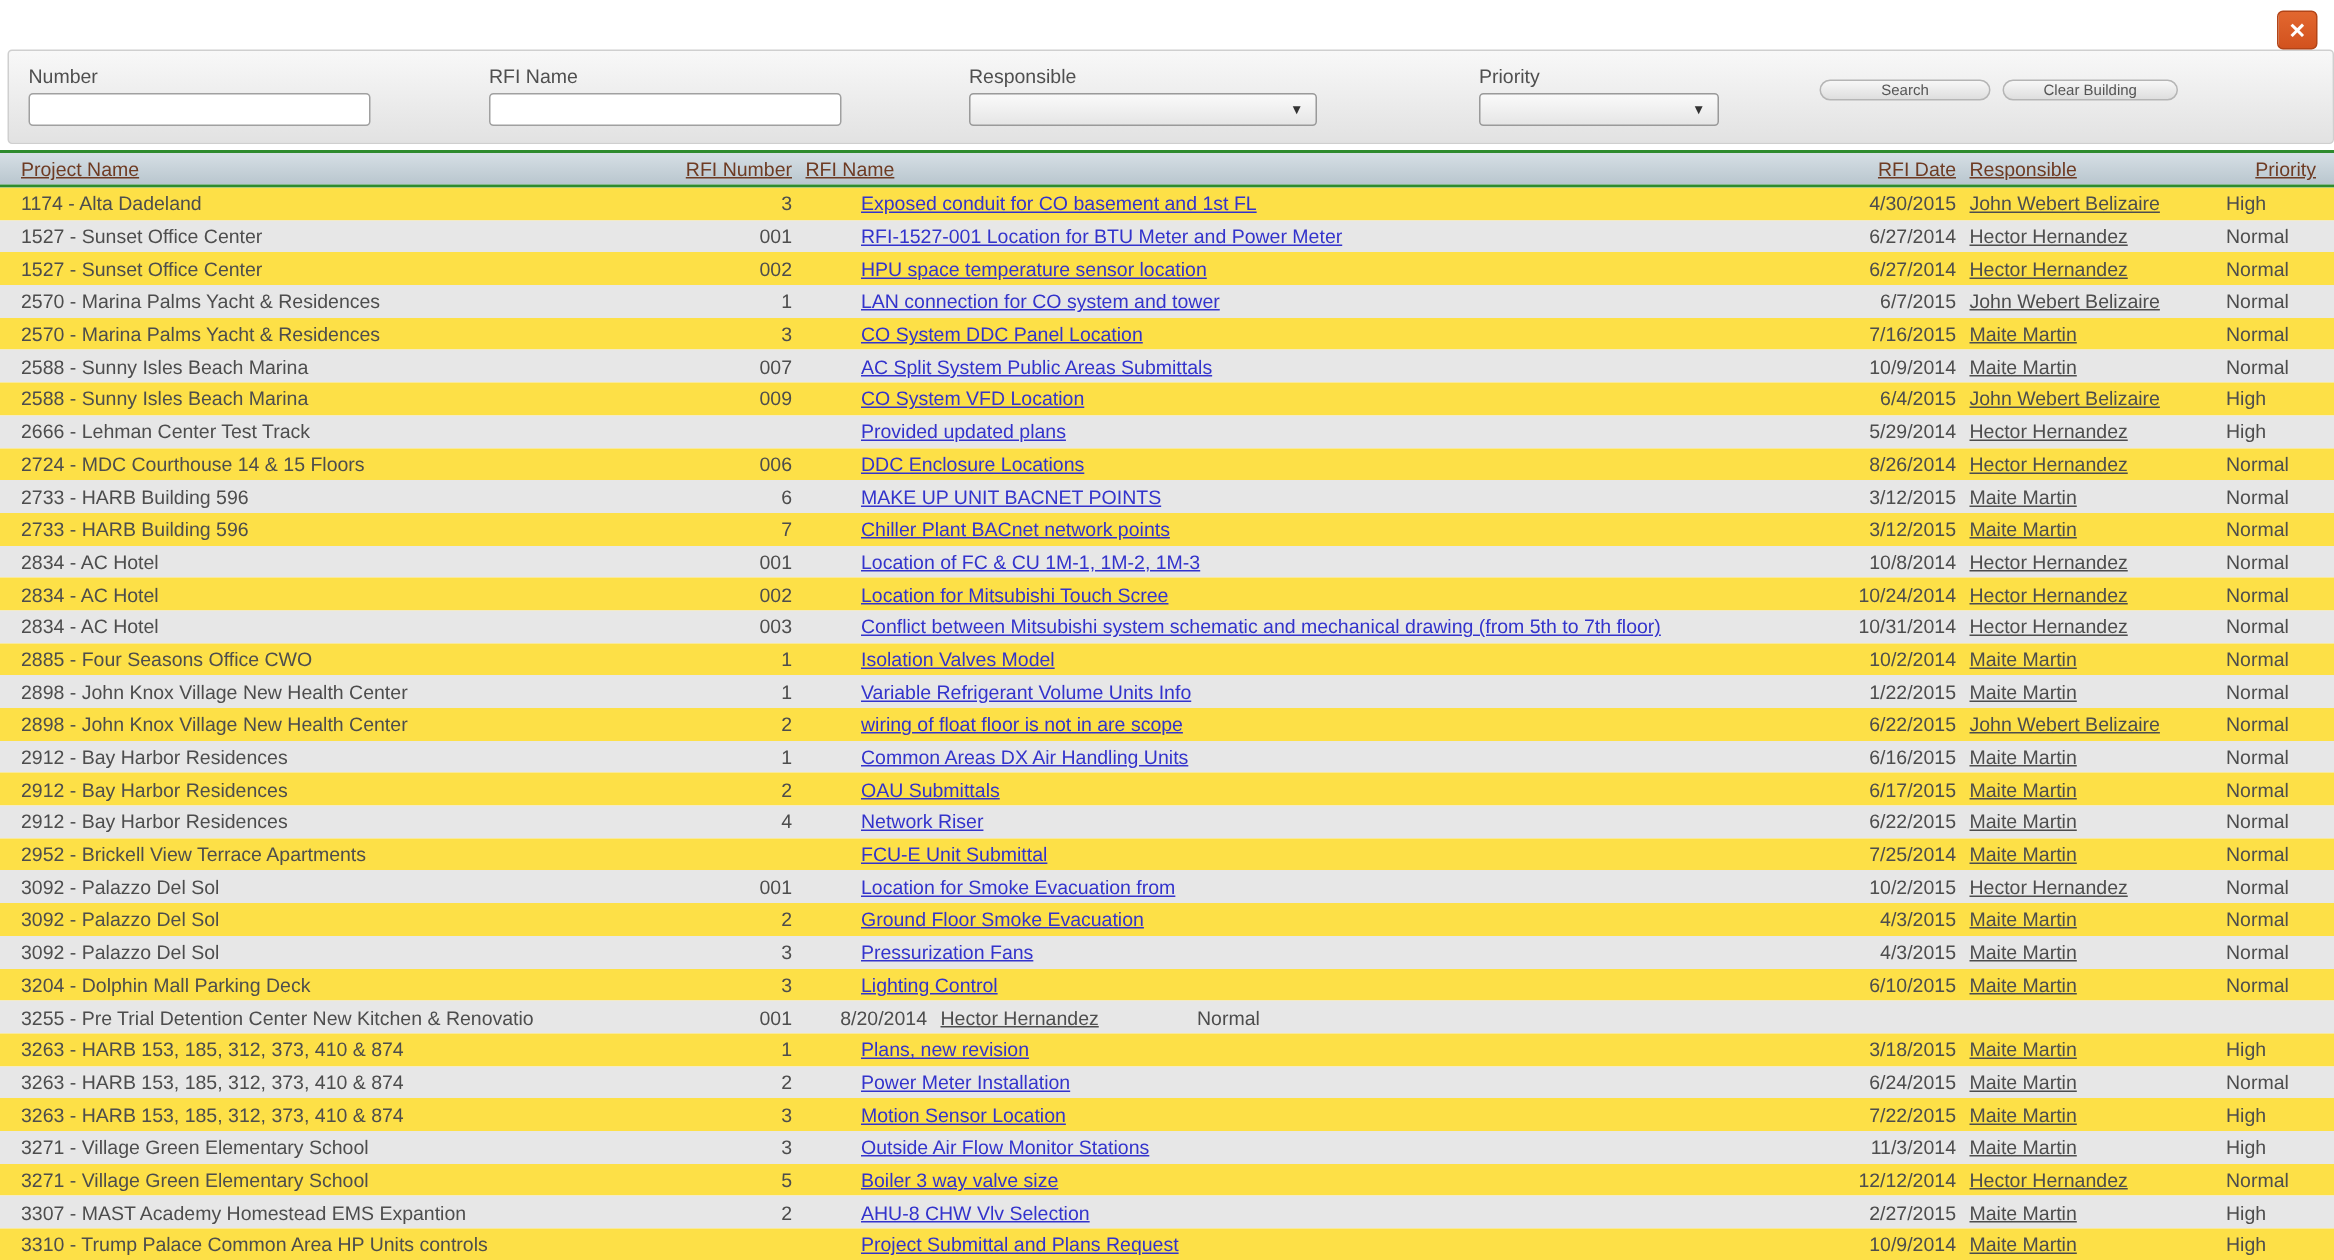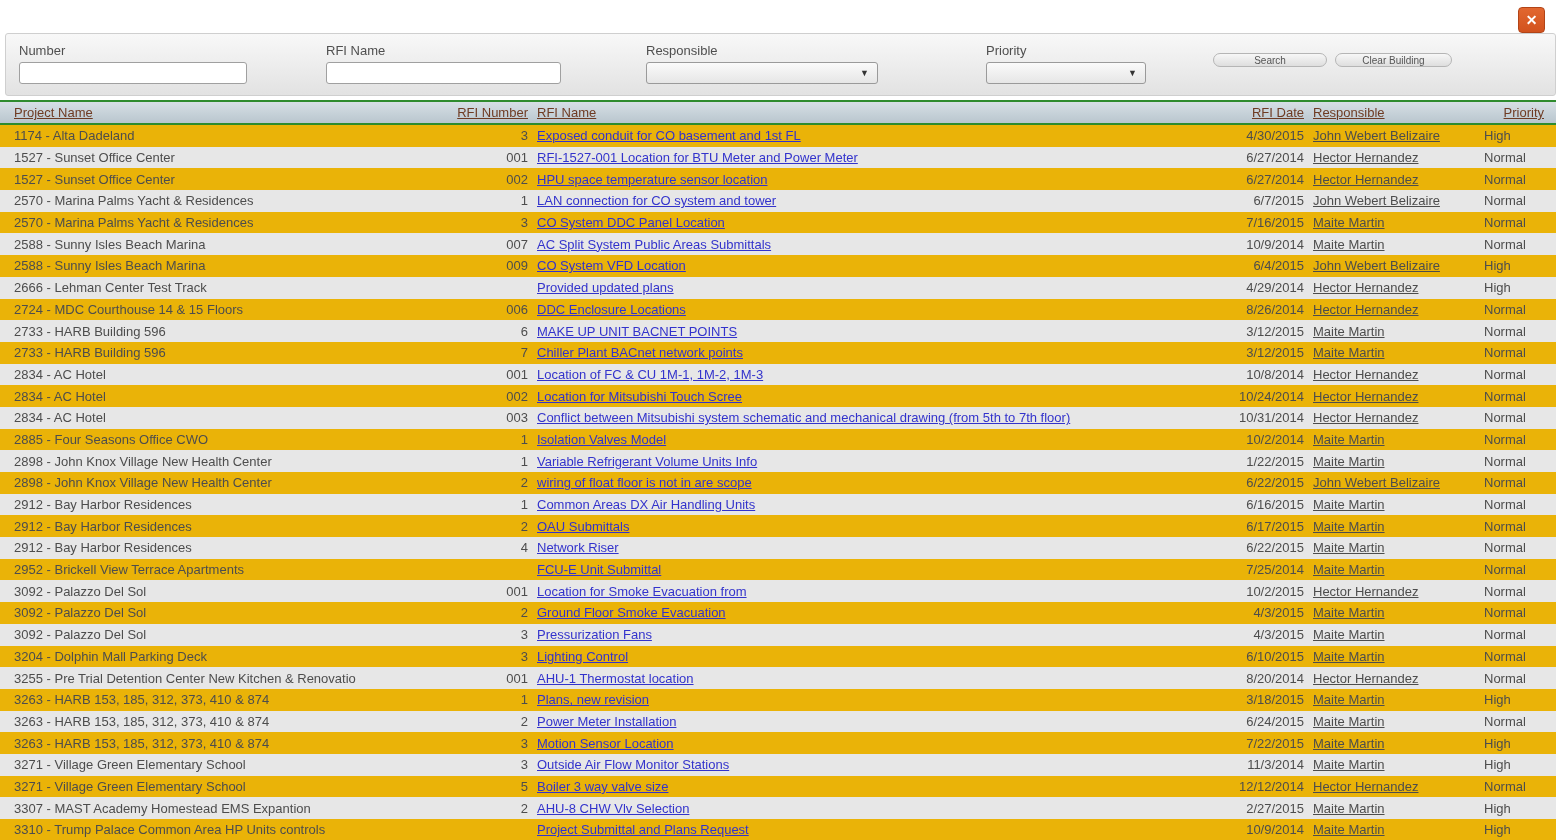--- a/index.html
+++ b/index.html
@@ -58,31 +58,31 @@
     display: flex; align-items: center; height: 25px;
     border-top: 2px solid var(--accent_green,#2e8b2e);
     border-bottom: 2px solid var(--accent_green,#2e8b2e);
     background: linear-gradient(#d6dfe5, #b9c6ce);
   }
   .grid-header .c {
     font-size: 13px; font-weight: normal; color: var(--header_text,#6e3b23);
     text-decoration: underline; cursor: pointer;
   }
   .rows { position: absolute; top: 25px; left: 0; right: 0; bottom: 0; overflow: hidden; }
-  .row { display: flex; align-items: center; height: 21.7px; background: #eab308; }
+  .row { display: flex; align-items: center; height: 21.7px; background: #fde047; }
   .row:nth-child(even) { background: #e7e7e7; }
   .c { white-space: nowrap; overflow: hidden; font-size: 13px; color: #4d4d4d; }
   .c-project { width: 434px; padding-left: 14px; }
   .c-num     { width: 94px;  text-align: right; }
   .c-name    { flex: 1; padding-left: 9px; }
   .c-date    { width: 90px;  text-align: right; }
   .c-resp    { width: 168px; padding-left: 9px; text-decoration: underline; }
   .c-pri     { width: 84px;  padding-left: 12px; }
   .grid-header .c-pri { text-align: right; padding-left: 0; padding-right: 12px; }
-  .rfi-link { color: var(--link_blue,#3333cc); text-decoration: underline; cursor: pointer; }
+  .rfi-link { color: var(--link_blue,#3333cc); text-decoration: underline; cursor: pointer; margin-left: 37px; }
 </style>
 </head>
 <body>
 
 <div class="app">
 
   <button class="close-btn">
     <span>✕</span>
   </button>
 
@@ -199,21 +199,21 @@
     <div class="c c-resp">John Webert Belizaire</div>
     <div class="c c-pri">High</div>
   </div>
 
   <div class="row">
     <div class="c c-project">2666 - Lehman Center Test Track</div>
     <div class="c c-num"></div>
     <div class="c c-name">
       <a class="rfi-link">Provided updated plans</a>
     </div>
-    <div class="c c-date">4/29/2014</div>
+    <div class="c c-date">5/29/2014</div>
     <div class="c c-resp">Hector Hernandez</div>
     <div class="c c-pri">High</div>
   </div>
 
   <div class="row">
     <div class="c c-project">2724 - MDC Courthouse 14 &amp; 15 Floors</div>
     <div class="c c-num">006</div>
     <div class="c c-name">
       <a class="rfi-link">DDC Enclosure Locations</a>
     </div>
@@ -394,23 +394,20 @@
       <a class="rfi-link">Lighting Control</a>
     </div>
     <div class="c c-date">6/10/2015</div>
     <div class="c c-resp">Maite Martin</div>
     <div class="c c-pri">Normal</div>
   </div>
 
   <div class="row">
     <div class="c c-project">3255 - Pre Trial Detention Center New Kitchen &amp; Renovatio</div>
     <div class="c c-num">001</div>
-    <div class="c c-name">
-      <a class="rfi-link">AHU-1 Thermostat location</a>
-    </div>
     <div class="c c-date">8/20/2014</div>
     <div class="c c-resp">Hector Hernandez</div>
     <div class="c c-pri">Normal</div>
   </div>
 
   <div class="row">
     <div class="c c-project">3263 - HARB 153, 185, 312, 373, 410 &amp; 874</div>
     <div class="c c-num">1</div>
     <div class="c c-name">
       <a class="rfi-link">Plans, new revision</a>

